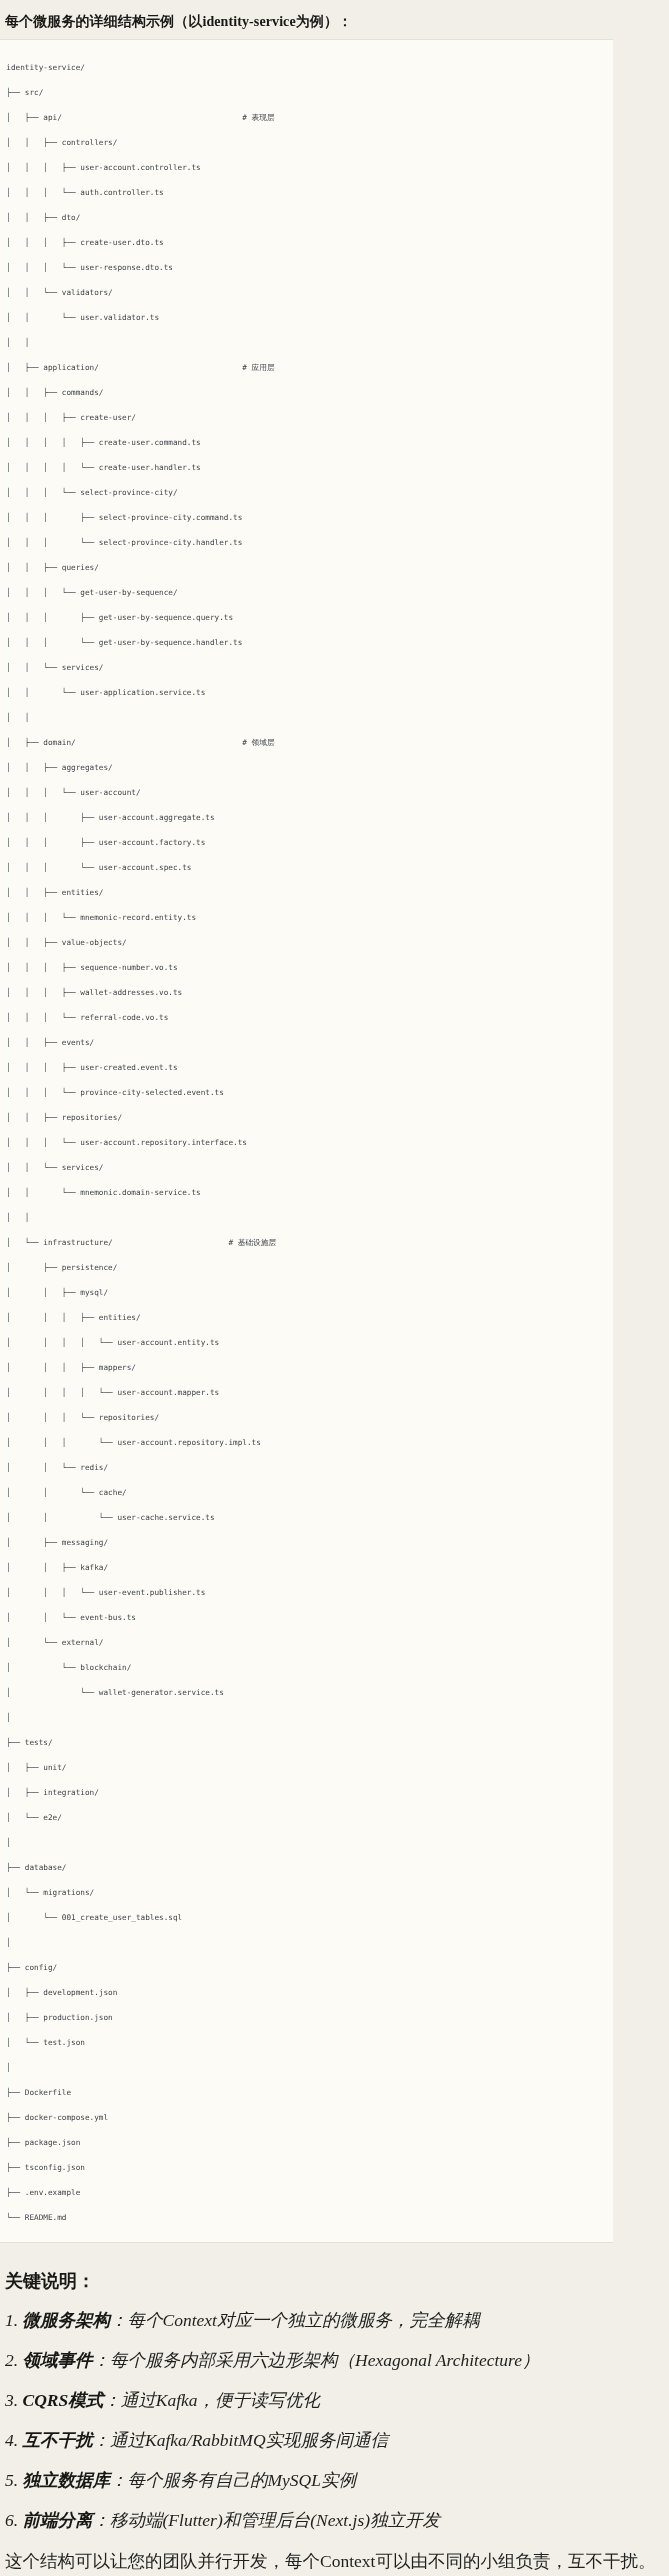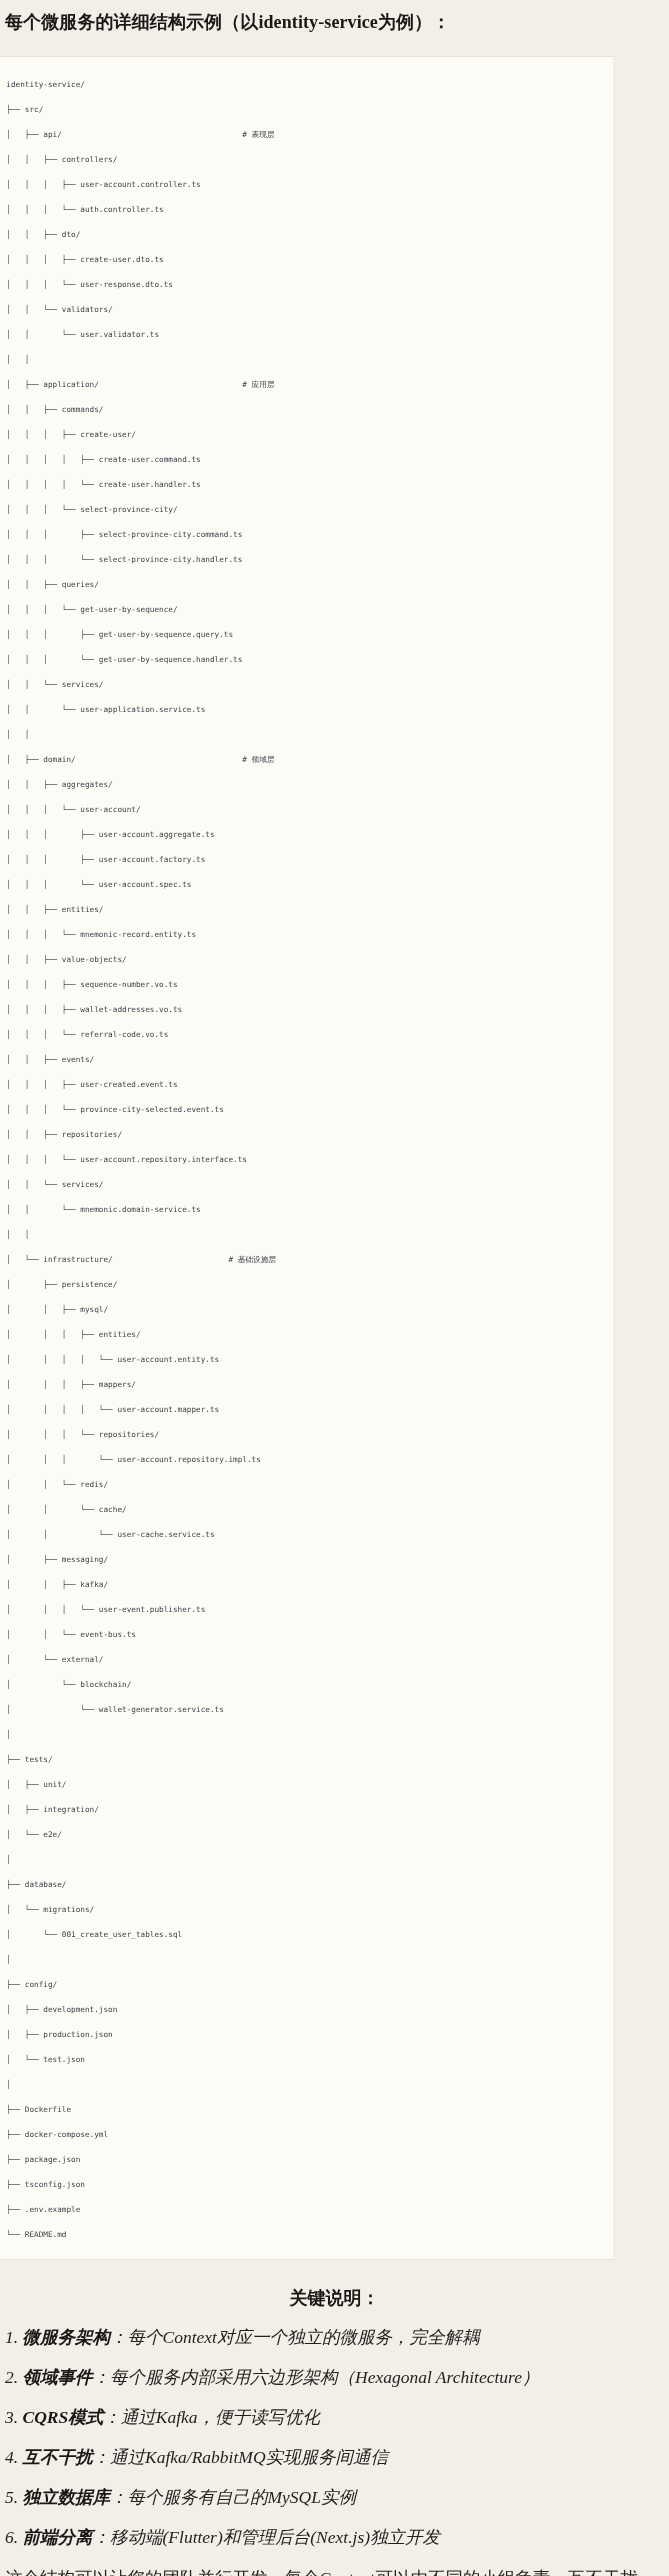--- a/index.html
+++ b/index.html
@@ -7,23 +7,23 @@
     width: 669px;
     height: 2576px;
     background: #f1efe8;
     overflow: hidden;
     font-family: "Liberation Serif", "DejaVu Serif", serif;
     color: #201f1c;
     -webkit-font-smoothing: antialiased;
   }
   .page-title {
     box-sizing: border-box;
-    height: 56px;
+    height: 39px;
     padding: 9.4px 5px 0 5px;
-    font-size: 18px;
+    font-size: 14px;
     line-height: 26px;
     font-weight: bold;
     color: #191815;
     letter-spacing: 0.1px;
   }
   .code-block {
     box-sizing: border-box;
     background: #fcfbf6;
     border-top: 0.6px solid #e4e2d8;
     border-bottom: 0.6px solid #e4e2d8;
@@ -41,21 +41,20 @@
   }
   .bottom-section {
     padding: 0 5px;
   }
   .section-heading {
     margin: 26px 0 0 0;
     font-size: 18px;
     line-height: 25px;
     font-weight: bold;
     color: #191815;
-    text-align: center;
   }
   .notes-list {
     margin-top: 15px;
     font-style: italic;
   }
   .note-item {
     font-size: 17.5px;
     line-height: 23px;
     margin-bottom: 17px;
     color: #201f1c;

